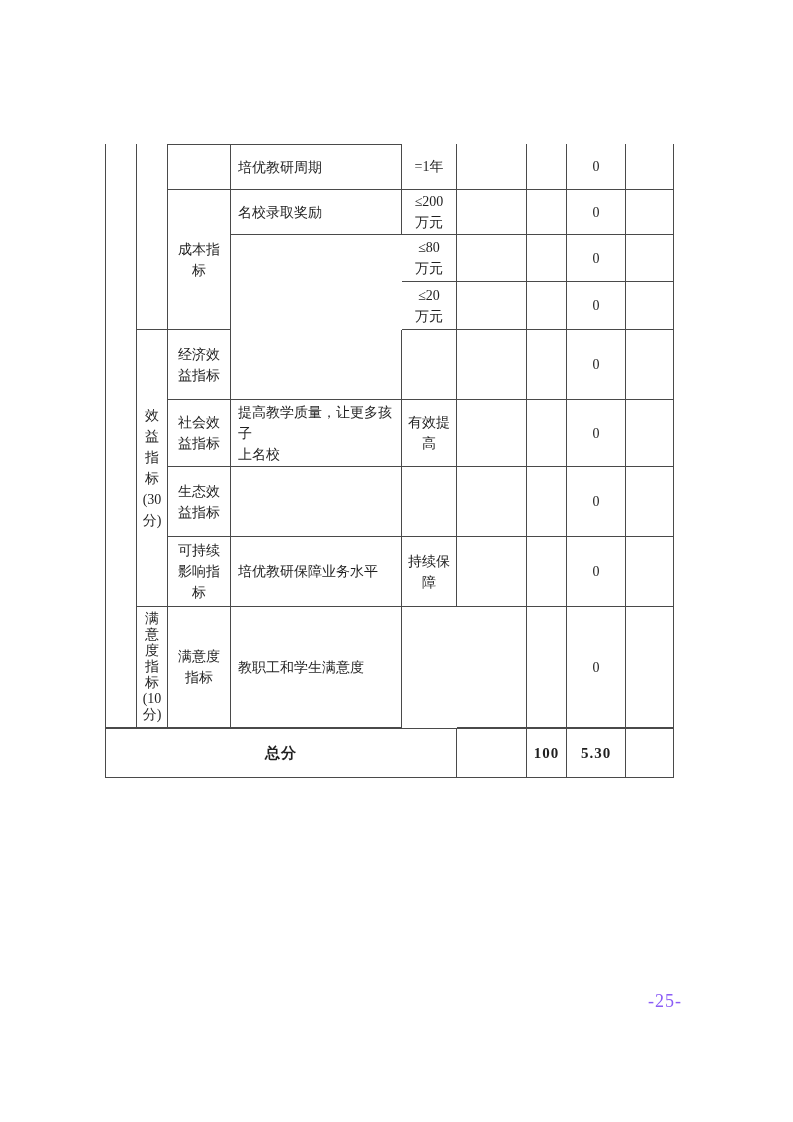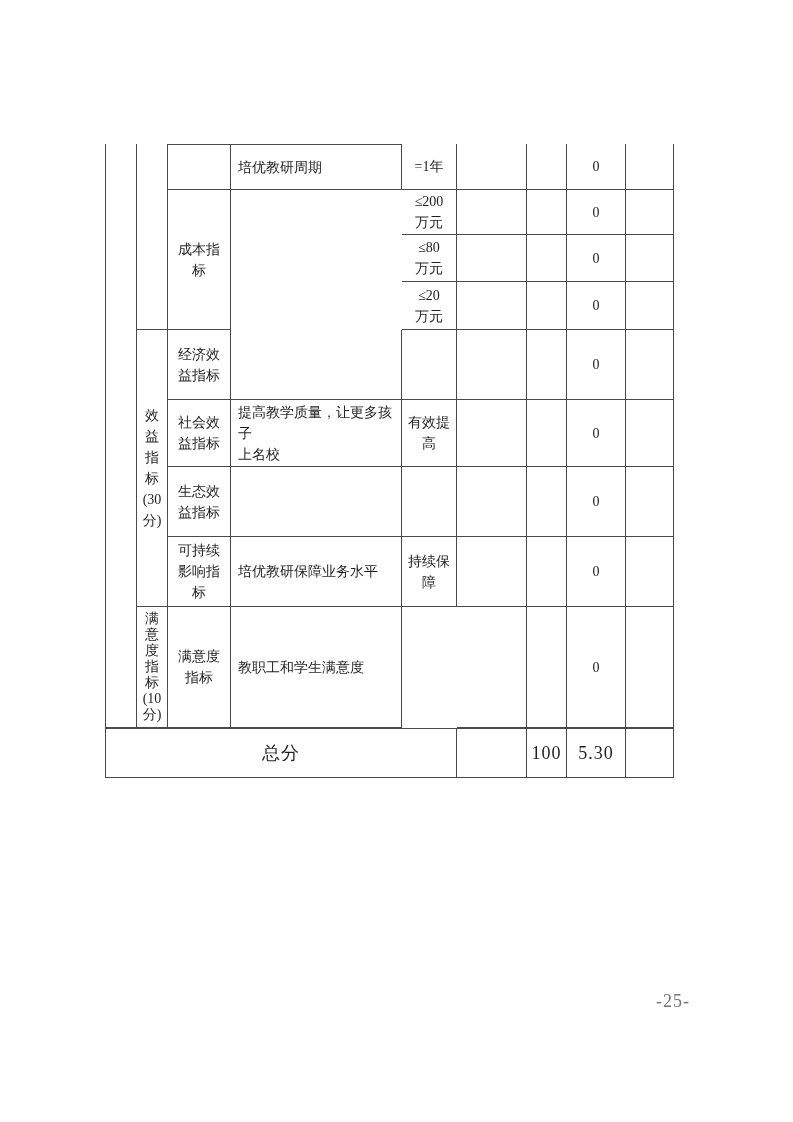--- a/index.html
+++ b/index.html
@@ -22,24 +22,24 @@
     border-bottom:1px solid #4a4a4a;
     display:flex;align-items:center;justify-content:center;
     text-align:center;white-space:pre-line;
     font-size:14px;line-height:21px;
     padding:1px 2px;
     overflow:hidden;
   }
   .bt{border-top:1px solid #4a4a4a;}
   .al{justify-content:flex-start;text-align:left;padding-left:7px;padding-right:4px;}
   .tight{line-height:16px;}
-  .bold{font-weight:400;font-size:18px;letter-spacing:1px;}
+  .bold{font-weight:700;font-size:15px;letter-spacing:1px;}
   .pageno{
     position:absolute;left:648px;top:991px;width:50px;
-    text-align:center;font-size:18px;letter-spacing:1px;color:#737373;
+    font-size:18px;letter-spacing:1px;color:#8b5cf6;
   }
 </style>
 </head>
 <body>
 
 <div class="page">
 
   <div class="tbl">
 
     <div class="c" style="grid-area:1/1/10/2"></div>
@@ -68,20 +68,21 @@
 益指标</div>
     <div class="c" style="grid-area:7/3/8/4">生态效
 益指标</div>
     <div class="c" style="grid-area:8/3/9/4">可持续
 影响指
 标</div>
     <div class="c" style="grid-area:9/3/10/4">满意度
 指标</div>
 
     <div class="c bt al" style="grid-area:1/4/2/5">培优教研周期</div>
+    <div class="c al" style="grid-area:2/4/3/5">名校录取奖励</div>
     <div class="c al" style="grid-area:5/4/6/5"></div>
     <div class="c al" style="grid-area:6/4/7/5">提高教学质量，让更多孩子
 上名校</div>
     <div class="c al" style="grid-area:7/4/8/5"></div>
     <div class="c al" style="grid-area:9/4/10/5">教职工和学生满意度</div>
     <div class="c al" style="grid-area:8/4/9/5">培优教研保障业务水平</div>
 
     <div class="c" style="grid-area:1/5/2/6">=1年</div>
     <div class="c" style="grid-area:2/5/3/6">≤200
 万元</div>

